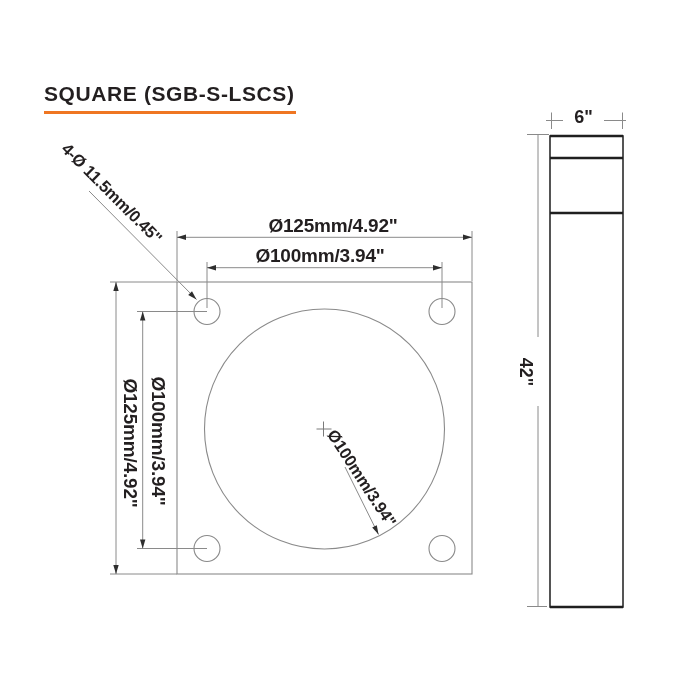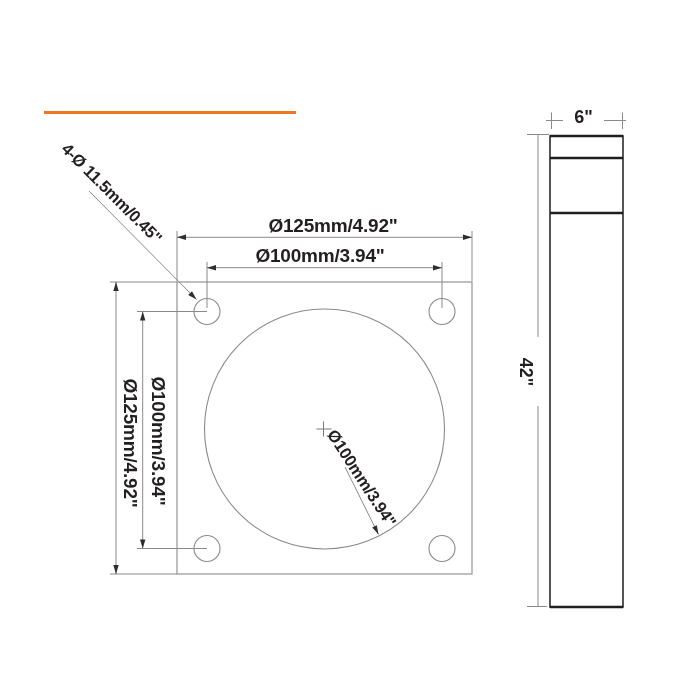--- a/index.html
+++ b/index.html
@@ -25,20 +25,21 @@
   text{fill:#231f20;font-family:"Liberation Sans",sans-serif;font-weight:700;}
   .dimtext{font-size:19px;letter-spacing:-0.2px;}
   .dimtext-sm{font-size:16.5px;letter-spacing:-0.2px;}
   .dimtext-side{font-size:18px;}
 </style>
 </head>
 <body>
 
 <div class="canvas">
 
+  <div class="page-title">SQUARE (SGB-S-LSCS)</div>
   <div class="title-underline" style="background-color: rgb(239, 118, 34);"></div>
 
   <svg width="700" height="700" viewBox="0 0 700 700">
 
     <g>
 
       <rect x="177" y="282" width="295" height="292" class="thin"></rect>
 
       <circle cx="324.5" cy="429" r="120" class="thin"></circle>
 

